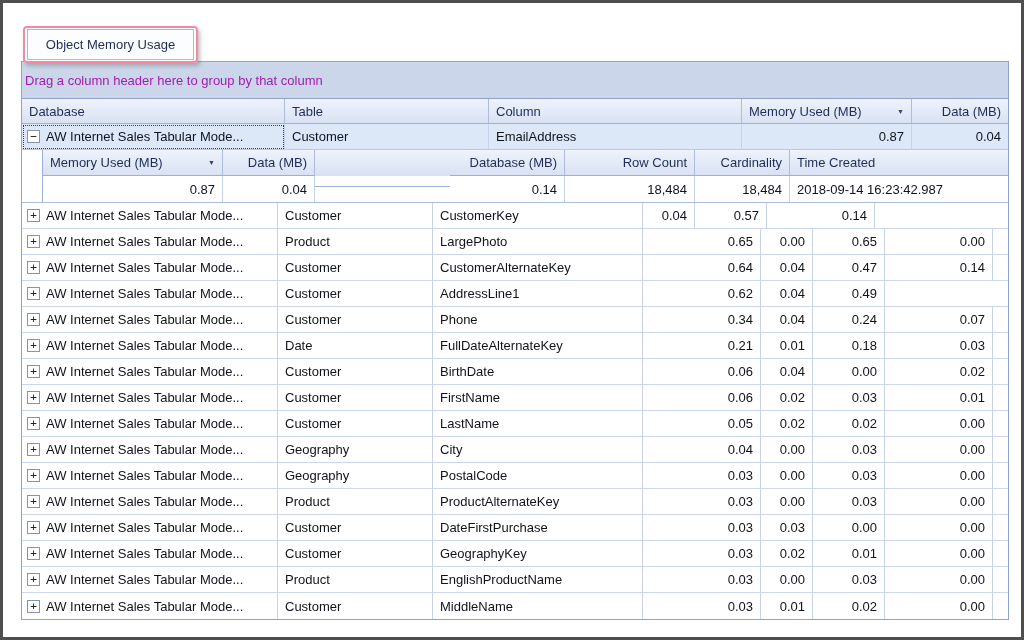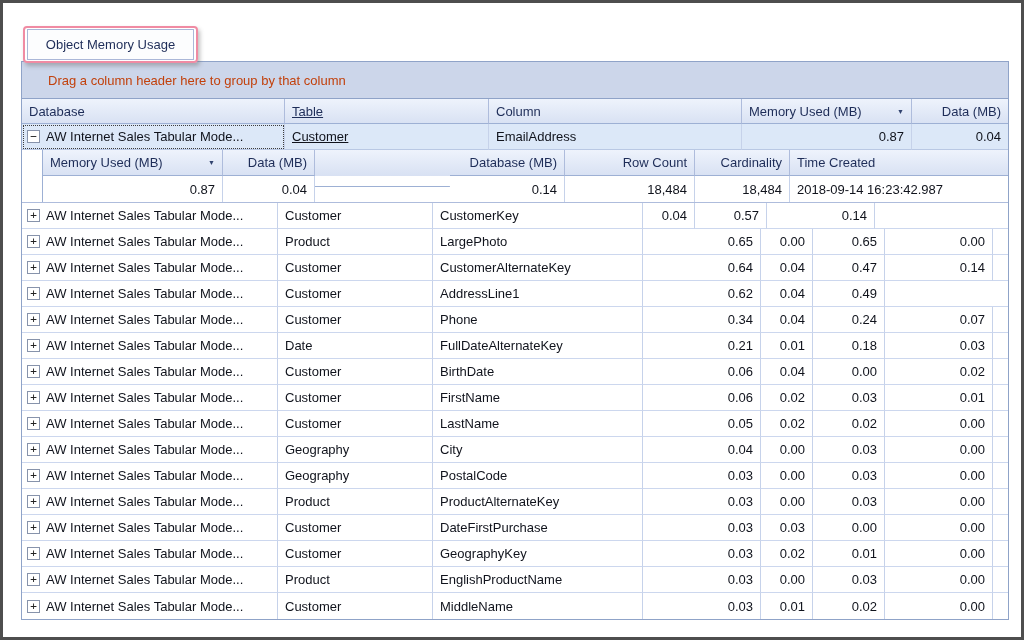--- a/index.html
+++ b/index.html
@@ -13,21 +13,21 @@
          border: 1px solid #aab7d8; display: flex; align-items: center; justify-content: center;
          font-size: 13px; color: #1e2d58; z-index: 2; }
   .tab-highlight { position: absolute; left: 20px; top: 23px; width: 175px; height: 37px;
          border: 2px solid #f08ba3; border-radius: 4px; box-shadow: 2px 3px 4px rgba(110,110,110,0.45);
          z-index: 3; pointer-events: none; }
 
   
   .grid { position: absolute; left: 18px; top: 58px; width: 988px; border: 1px solid #8fa3c8; background: #fff; }
 
   .group-panel { height: 37px; background: #ccd6ea; display: flex; align-items: center;
-         padding-left: 26px; font-size: 13px; color: #c2410c; border-bottom: 1px solid #8fa3c8; }
+         padding-left: 3px; font-size: 13px; color: #a21caf; border-bottom: 1px solid #8fa3c8; }
 
   
   .hrow { display: flex; height: 25px; background: linear-gradient(#eef3fc, #d8e1f3); color: #1e2d58; font-size: 13px; }
   .hcell { display: flex; align-items: center; padding: 0 7px; border-right: 1px solid #aebcdc;
            border-bottom: 1px solid #9db0d4; overflow: hidden; white-space: nowrap; }
   .hcell.right { justify-content: flex-end; }
   .hcell.split { justify-content: space-between; }
   .hcell.last { border-right: none; }
   .sort-arrow { font-size: 7px; color: #31436f; margin-left: 4px; }
 
@@ -56,21 +56,21 @@
   .drow:last-child .cell { border-bottom: none; }
 
   
   .expand-box { width: 13px; height: 13px; min-width: 13px; border: 1px solid #8793ab; background: #fff;
                 display: inline-flex; align-items: center; justify-content: center;
                 font-size: 11px; line-height: 11px; color: #222; margin-right: 6px;
                 font-family: "DejaVu Sans Mono", monospace; }
 
   
   .mc-db   { width: 263px; }
-  .mc-table{ width: 204px; text-decoration: underline; }
+  .mc-table{ width: 204px; }
   .mc-col  { width: 253px; }
   .mc-mem  { width: 170px; }
   .mc-data { width: 96px;  }
 
   
   .dc-mem  { width: 180px; }
   .dc-data { width: 92px;  }
   .dc-dict { width: 135px; margin-top: 36px; }
   .dc-hier { width: 115px; }
   .dc-rc   { width: 130px; }

